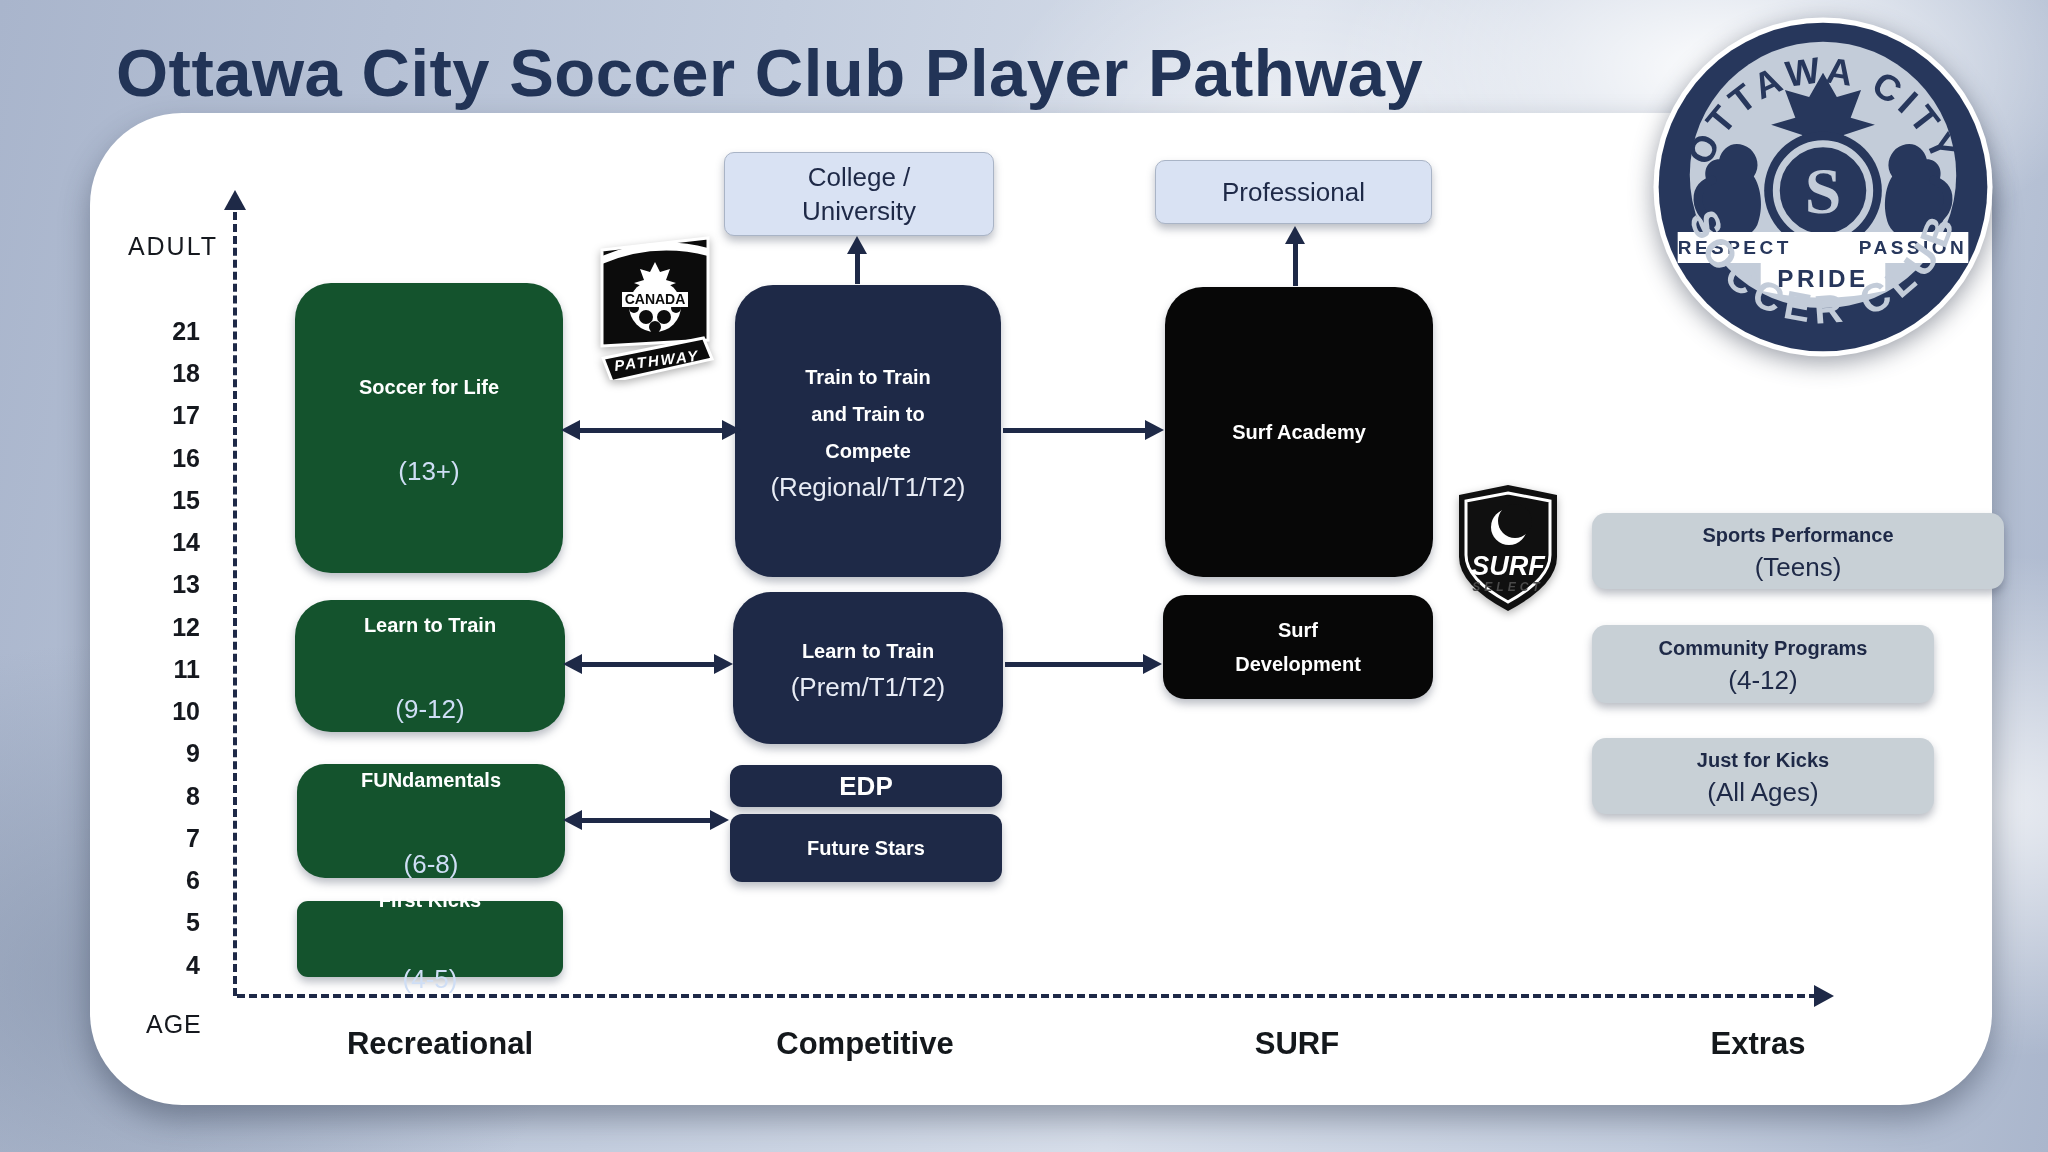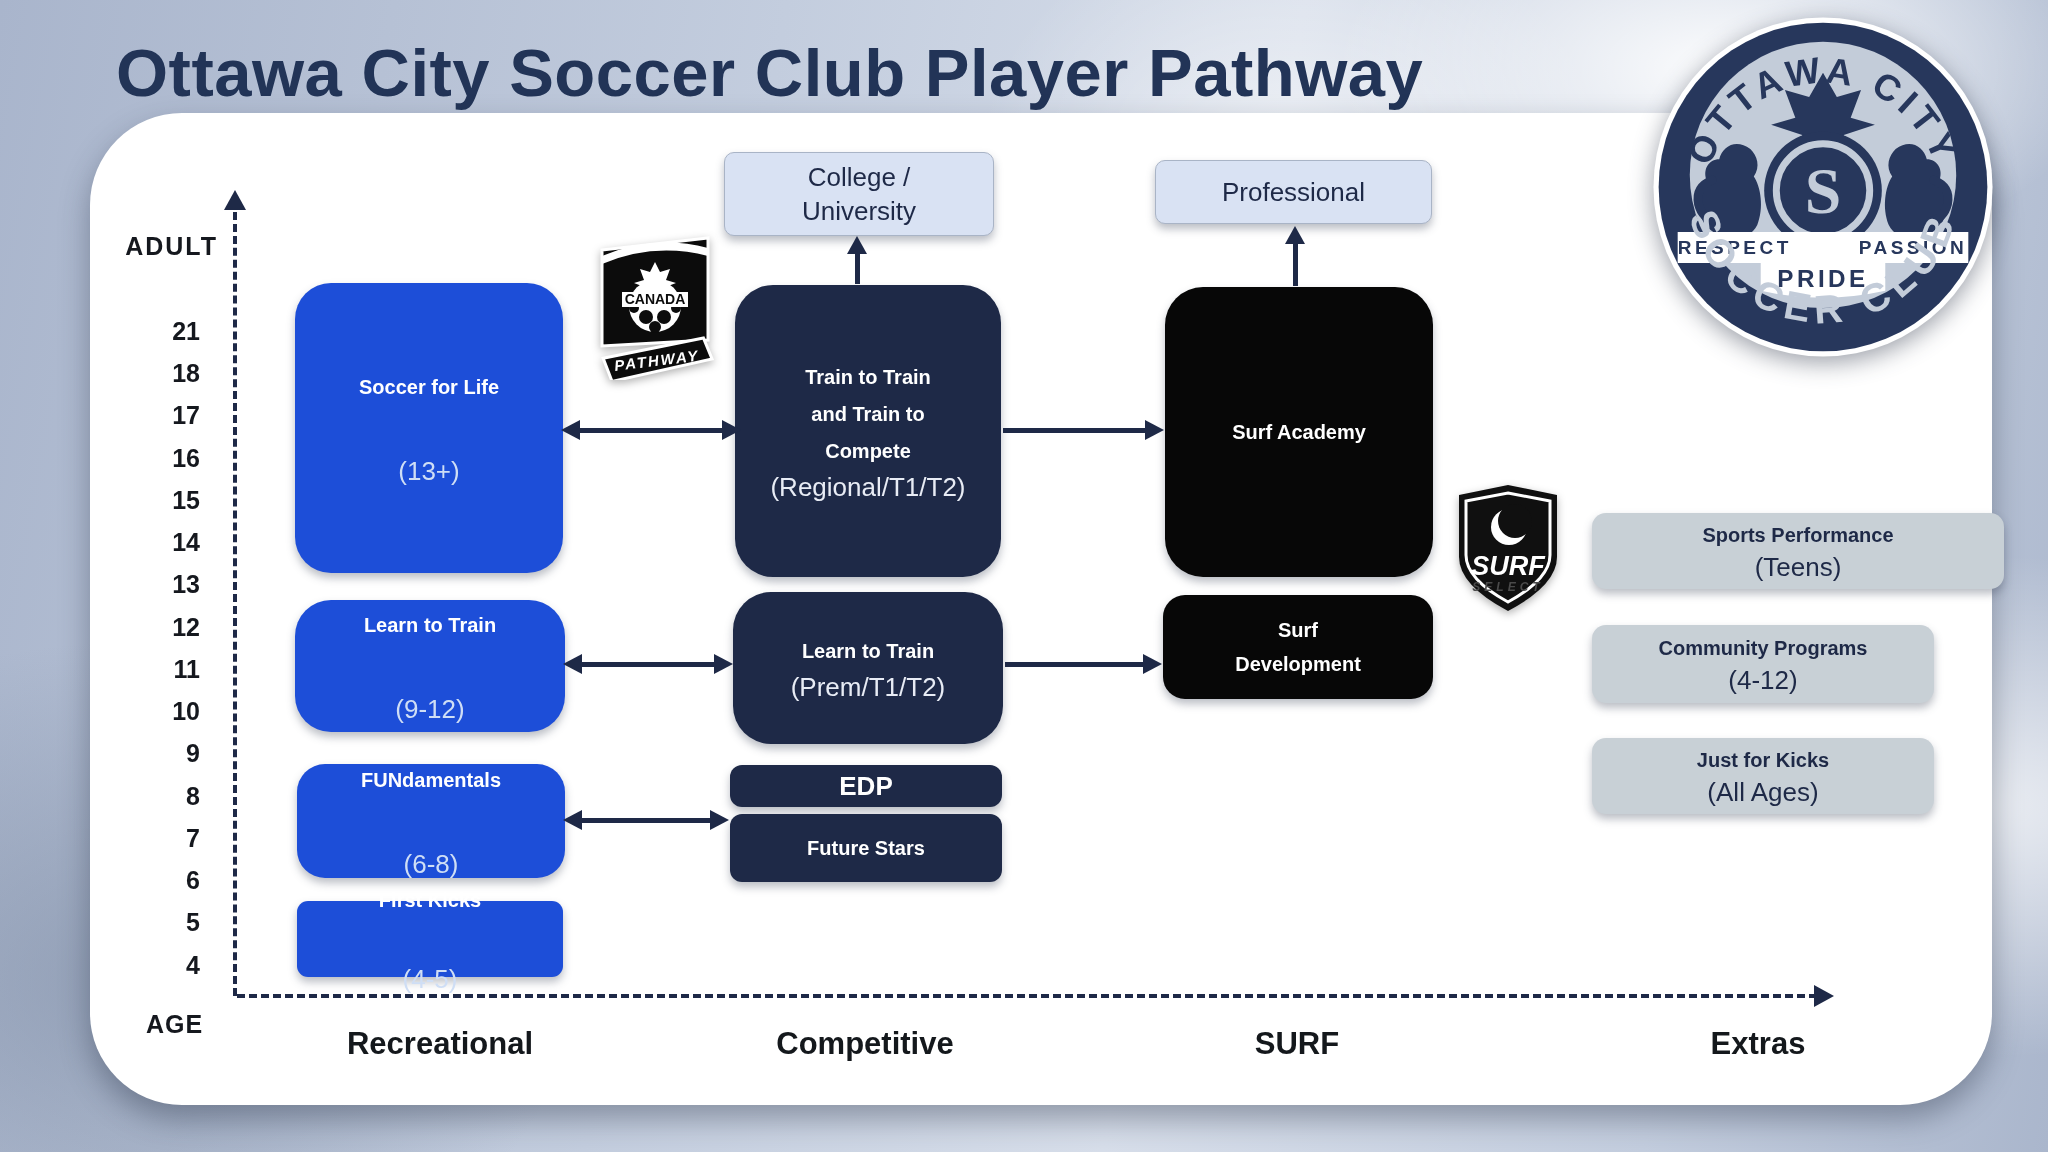--- a/index.html
+++ b/index.html
@@ -27,32 +27,32 @@
   }
 
   
   .yaxis-line{position:absolute;left:233px;top:212px;height:784px;width:0;border-left:4px dashed #1e2947;}
   .yaxis-head{position:absolute;left:224px;top:190px;width:0;height:0;
     border-left:11px solid transparent;border-right:11px solid transparent;border-bottom:20px solid #1e2947;}
   .xaxis-line{position:absolute;left:237px;top:994px;width:1580px;height:0;border-top:4px dashed #1e2947;}
   .xaxis-head{position:absolute;left:1814px;top:985px;width:0;height:0;
     border-top:11px solid transparent;border-bottom:11px solid transparent;border-left:20px solid #1e2947;}
 
-  .axis-cap{position:absolute;color:#15181e;font-weight:700;}
+  .axis-cap{position:absolute;color:#15181e;font-weight:400;}
   .adult{left:108px;top:232px;width:110px;text-align:right;font-size:25px;letter-spacing:2px;}
   .agelab{left:146px;top:1010px;font-size:25px;letter-spacing:1px;}
   .tick{position:absolute;left:130px;width:70px;text-align:right;
     font-size:25px;font-weight:700;color:#15181e;line-height:30px;}
   .cat{position:absolute;top:1026px;transform:translateX(-50%);
     font-size:31px;font-weight:700;color:#14181c;}
 
   
   .box{position:absolute;display:flex;flex-direction:column;align-items:center;justify-content:center;
     text-align:center;box-shadow:0 5px 9px rgba(60,70,90,.35);}
-  .blue{background:#1d4ed8;color:#ffffff;border-radius:36px;gap:48px;}
+  .blue{background:#14532d;color:#ffffff;border-radius:36px;gap:48px;}
   .navy{background:#1e2947;color:#ffffff;border-radius:38px;}
   .navy-sm{background:#1e2947;color:#ffffff;border-radius:12px;}
   .black{background:#070707;color:#ffffff;border-radius:38px;}
   .lightblue{background:#d9e2f3;color:#1e2947;border-radius:10px;border:1px solid #a9b4c6;}
   .gray{background:#c8d0d6;color:#1e2947;border-radius:14px;}
   .t1{font-weight:700;font-size:20px;line-height:37px;}
   .t2{font-size:26px;line-height:34px;}
   .blue .t2{color:#cfdef5;}
   .navy .t2{color:#e8ecf5;}
 

